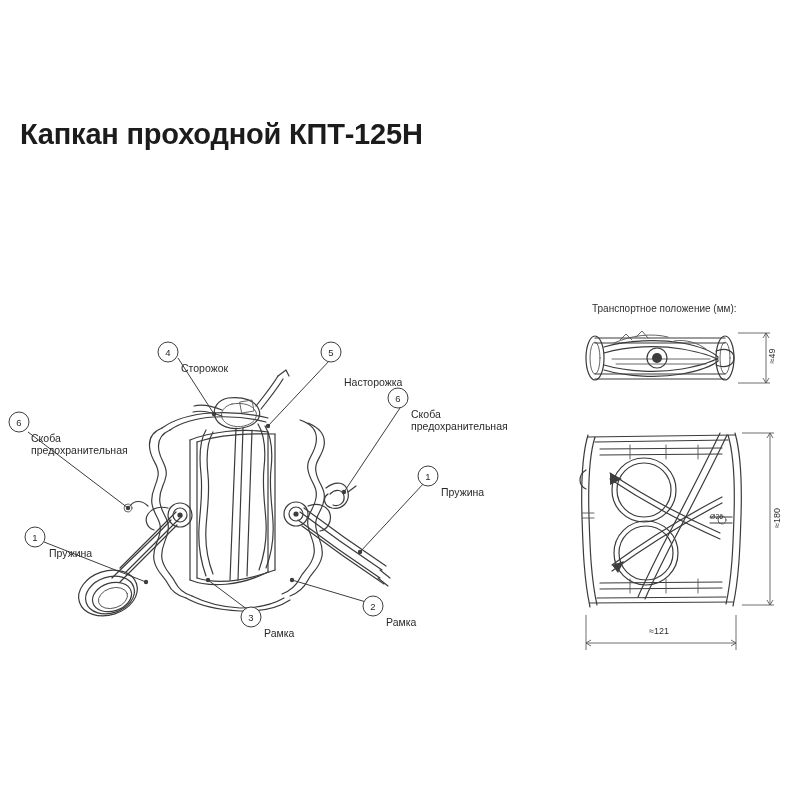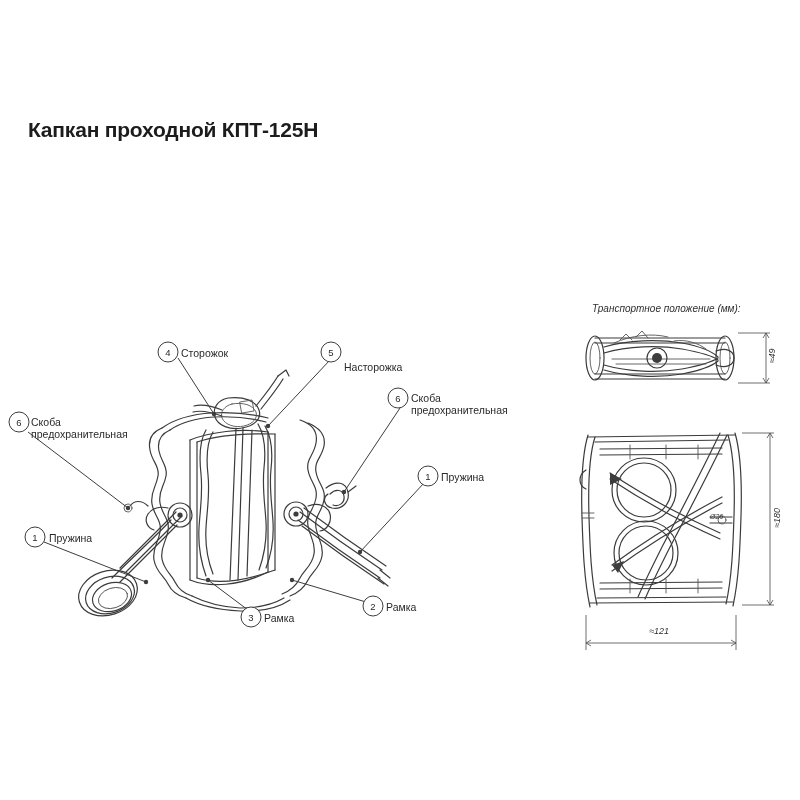--- a/index.html
+++ b/index.html
@@ -19,23 +19,23 @@
 
   #page-root {
     position: absolute;
     inset: 0;
     background: #ffffff;
   }
 
   
   .page-title {
     position: absolute;
-    left: 28px;
+    left: 20px;
     top: 118px;
-    font-size: 21px;
+    font-size: 29px;
     font-weight: bold;
     letter-spacing: -0.2px;
     color: #1c1c1c;
     white-space: nowrap;
     font-family: "Liberation Sans", sans-serif;
   }
 
   
   .figure-main {
     position: absolute;
@@ -43,21 +43,20 @@
     top: 280px;
     width: 560px;
     height: 400px;
   }
   .figure-transport {
     position: absolute;
     left: 570px;
     top: 285px;
     width: 230px;
     height: 395px;
-    font-style: italic;
   }
 
   .svg-layer {
     position: absolute;
     inset: 0;
     width: 100%;
     height: 100%;
     overflow: visible;
   }
 
@@ -66,20 +65,21 @@
     position: absolute;
     font-size: 10.5px;
     color: #2a2a2a;
     white-space: nowrap;
     line-height: 12px;
     font-family: "Liberation Sans", sans-serif;
   }
   .callout .cl-text {
     display: inline-block;
     vertical-align: middle;
+    margin-top: 16px;
   }
   .callout .cl-text .l2 {
     display: block;
   }
 
   .caption-transport {
     position: absolute;
     left: 22px;
     top: 18px;
     font-size: 10px;

